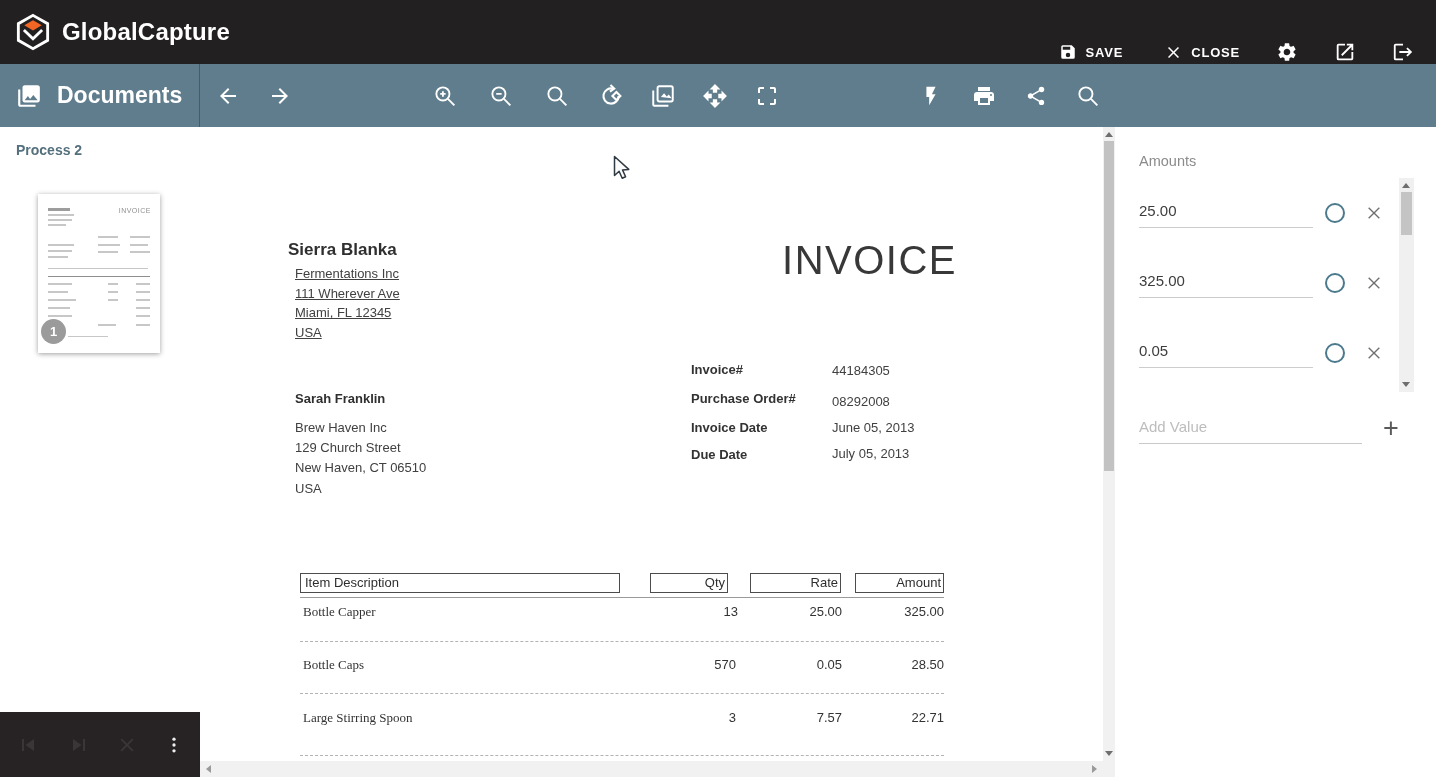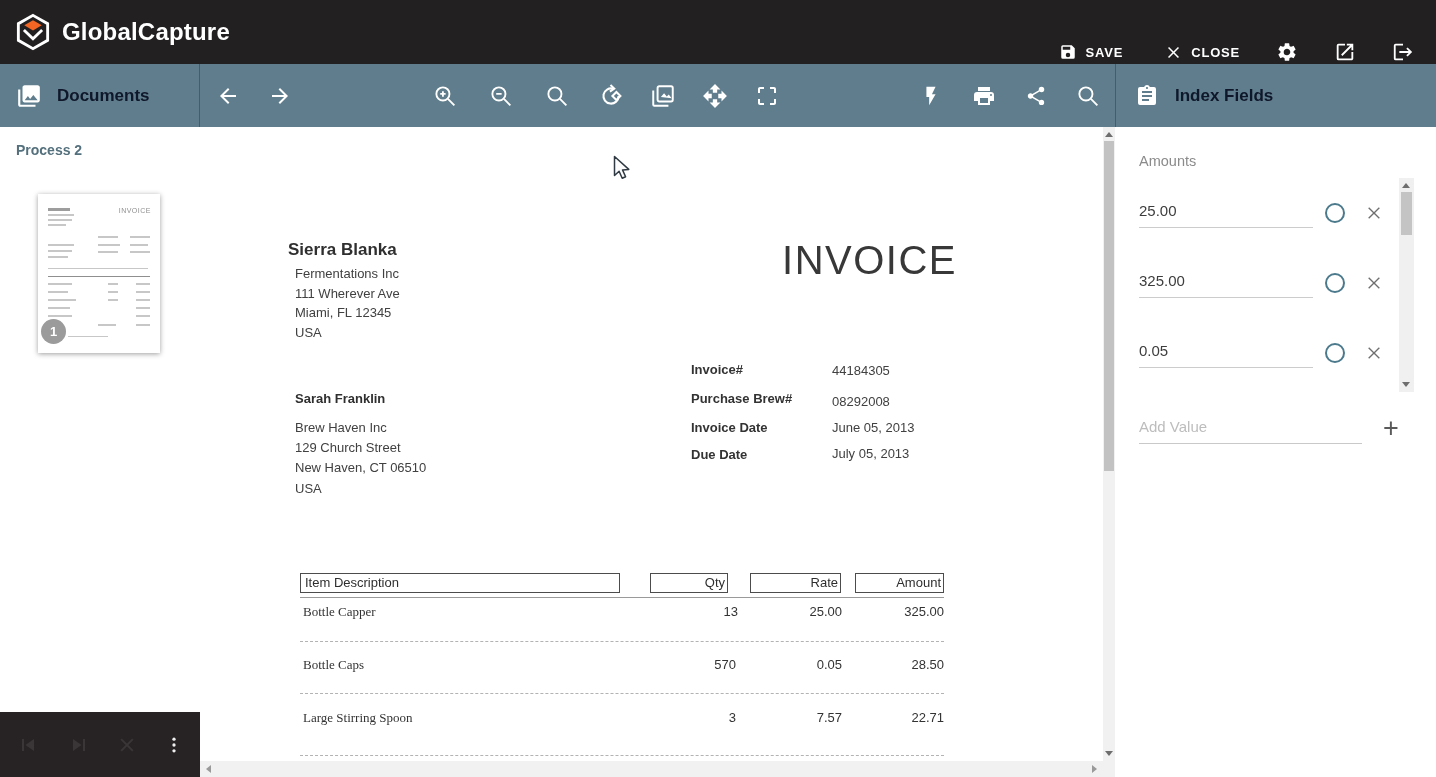--- a/index.html
+++ b/index.html
@@ -14,21 +14,21 @@
   .brand { display:flex; align-items:center; gap:10px; }
   .brand-name { color:#fff; font-size:24px; font-weight:700; letter-spacing:.2px; }
   .header-actions { display:flex; align-items:center;margin-top:40px; }
   .hbtn { display:flex; align-items:center; gap:9px; color:#fff; font-size:13px; font-weight:700; letter-spacing:.8px; margin-left:42px; }
   .hicon { margin-left:36px; display:flex; }
 
   
   .toolbar { position:absolute; top:64px; left:0; width:1436px; height:63px; background:#5f7d8c; display:flex; z-index:5; }
   .tb-left { width:200px; height:100%; display:flex; align-items:center; gap:15px; padding-left:16px; border-right:1px solid rgba(20,35,43,.35); }
   .tb-right { width:321px; height:100%; display:flex; align-items:center; gap:16px; padding-left:19px; border-left:1px solid rgba(20,35,43,.35); }
-  .tb-title { color:#0f172a; font-size:17px; font-weight:600; }
+  .tb-title { color:#ffffff; font-size:23px; font-weight:600; }
   .tb-main { position:relative; flex:1; height:100%; }
   .tbtn { position:absolute; top:50%; transform:translate(-50%,-50%); display:flex; }
 
   
   .sidebar { position:absolute; top:127px; left:0; width:200px; height:585px; background:#fff; }
   .process-label { position:absolute; left:16px; top:15px; font-size:14px; font-weight:600; color:#54707d; }
   .thumb { position:absolute; left:38px; top:67px; width:122px; height:159px; background:#fff;
     box-shadow:0 1px 5px rgba(0,0,0,.38); }
   .t-line { position:absolute; background:#c7c7c7; height:2px; }
   .t-title { position:absolute; right:9px; top:13px; font-size:7px; letter-spacing:.5px; color:#8f8f8f; }
@@ -36,21 +36,21 @@
     background:#9b9b9b; color:#fff; font-size:13px; font-weight:700; display:flex; align-items:center; justify-content:center; }
 
   
   .docbar { position:absolute; top:712px; left:0; width:200px; height:65px; background:#272324;
     display:flex; align-items:center; justify-content:space-between; padding:0 16px; }
 
   
   .viewer { position:absolute; top:127px; left:200px; width:903px; height:634px; background:#fff; overflow:hidden; color:#3b3b3b; }
   .abs { position:absolute; }
   .vendor-name { left:88px; top:113px; font-size:17px; font-weight:700; color:#2f2f2f; }
-  .vendor-lines { left:95px; top:137px; font-size:13px; line-height:19.7px; color:#414141; }
+  .vendor-lines { left:95px; top:137px; font-size:13px; line-height:19.7px; color:#414141;text-decoration:underline; }
   .inv-title { left:450px; top:111px; width:307px; text-align:right; font-size:40px; font-weight:300; letter-spacing:1.5px; color:#383838; }
   .cust-name { left:95px; top:264px; font-size:13px; font-weight:700; color:#2f2f2f; }
   .cust-lines { left:95px; top:291px; font-size:13px; line-height:20.2px; color:#414141; }
   .meta-label { left:491px; font-size:13px; font-weight:600; color:#333; }
   .meta-value { left:632px; font-size:13px; color:#414141; }
   .greeting { left:95px; top:398px; font-size:13.2px; color:#333; }
   .th-box { top:446px; height:20px; border:1px solid #4c4c4c; font-size:13px; color:#2e2e2e; line-height:18px; }
   .th-left { padding-left:4px; } .th-right { text-align:right; padding-right:2px; }
   .head-rule { top:470px; left:100px; width:644px; border-top:1px solid #9a9a9a; height:0; }
   .cell-desc { left:103px; font-size:13px; color:#333;font-family:Liberation Serif, serif; }
@@ -250,28 +250,20 @@
     <button class="tbtn" style="left:888px">
       <span>
           <svg width="25" height="25" viewBox="0 0 24 24" fill="none" stroke="#fff" stroke-width="1.8">
             <circle cx="10" cy="10" r="6.3"></circle>
             <line x1="14.8" y1="14.8" x2="21" y2="21"></line>
           </svg>
         </span>
     </button>
   </div>
 
-  <div class="tb-right">
-    <span>
-      <svg width="24" height="24" viewBox="0 0 24 24" fill="#fff">
-          <path d="M19 3h-4.18C14.4 1.84 13.3 1 12 1c-1.3 0-2.4.84-2.82 2H5a2 2 0 0 0-2 2v14a2 2 0 0 0 2 2h14a2 2 0 0 0 2-2V5a2 2 0 0 0-2-2zm-7 0c.55 0 1 .45 1 1s-.45 1-1 1-1-.45-1-1 .45-1 1-1zm2 14H7v-2h7v2zm3-4H7v-2h10v2zm0-4H7V7h10v2z"></path>
-        </svg>
-    </span>
-    <span class="tb-title">Index Fields</span>
-  </div>
 </div>
 
 <aside class="sidebar">
   <div class="process-label">Process 2</div>
   <div class="thumb">
     <span class="t-title">INVOICE</span>
     <div class="t-line" style="left:10px;top:14px;width:22px;height:3px;background:#9d9d9d"></div>
     <div class="t-line" style="left:10px;top:20px;width:26px"></div>
     <div class="t-line" style="left:10px;top:25px;width:24px"></div>
     <div class="t-line" style="left:10px;top:30px;width:18px"></div>
@@ -345,21 +337,21 @@
   <div class="abs cust-name">Sarah Franklin</div>
   <div class="abs cust-lines">
     <div>Brew Haven Inc</div>
     <div>129 Church Street</div>
     <div>New Haven, CT 06510</div>
     <div>USA</div>
   </div>
 
   <div class="abs meta-label" style="top:235px">Invoice#</div>
   <div class="abs meta-value" style="top:236px">44184305</div>
-  <div class="abs meta-label" style="top:264px">Purchase Brew#</div>
+  <div class="abs meta-label" style="top:264px">Purchase Order#</div>
   <div class="abs meta-value" style="top:267px">08292008</div>
   <div class="abs meta-label" style="top:293px">Invoice Date</div>
   <div class="abs meta-value" style="top:293px">June 05, 2013</div>
   <div class="abs meta-label" style="top:320px">Due Date</div>
   <div class="abs meta-value" style="top:319px">July 05, 2013</div>
 
 
   <div class="abs th-box th-left" style="left:100px;width:320px">Item Description</div>
   <div class="abs th-box th-right" style="left:450px;width:78px">Qty</div>
   <div class="abs th-box th-right" style="left:550px;width:91px">Rate</div>

